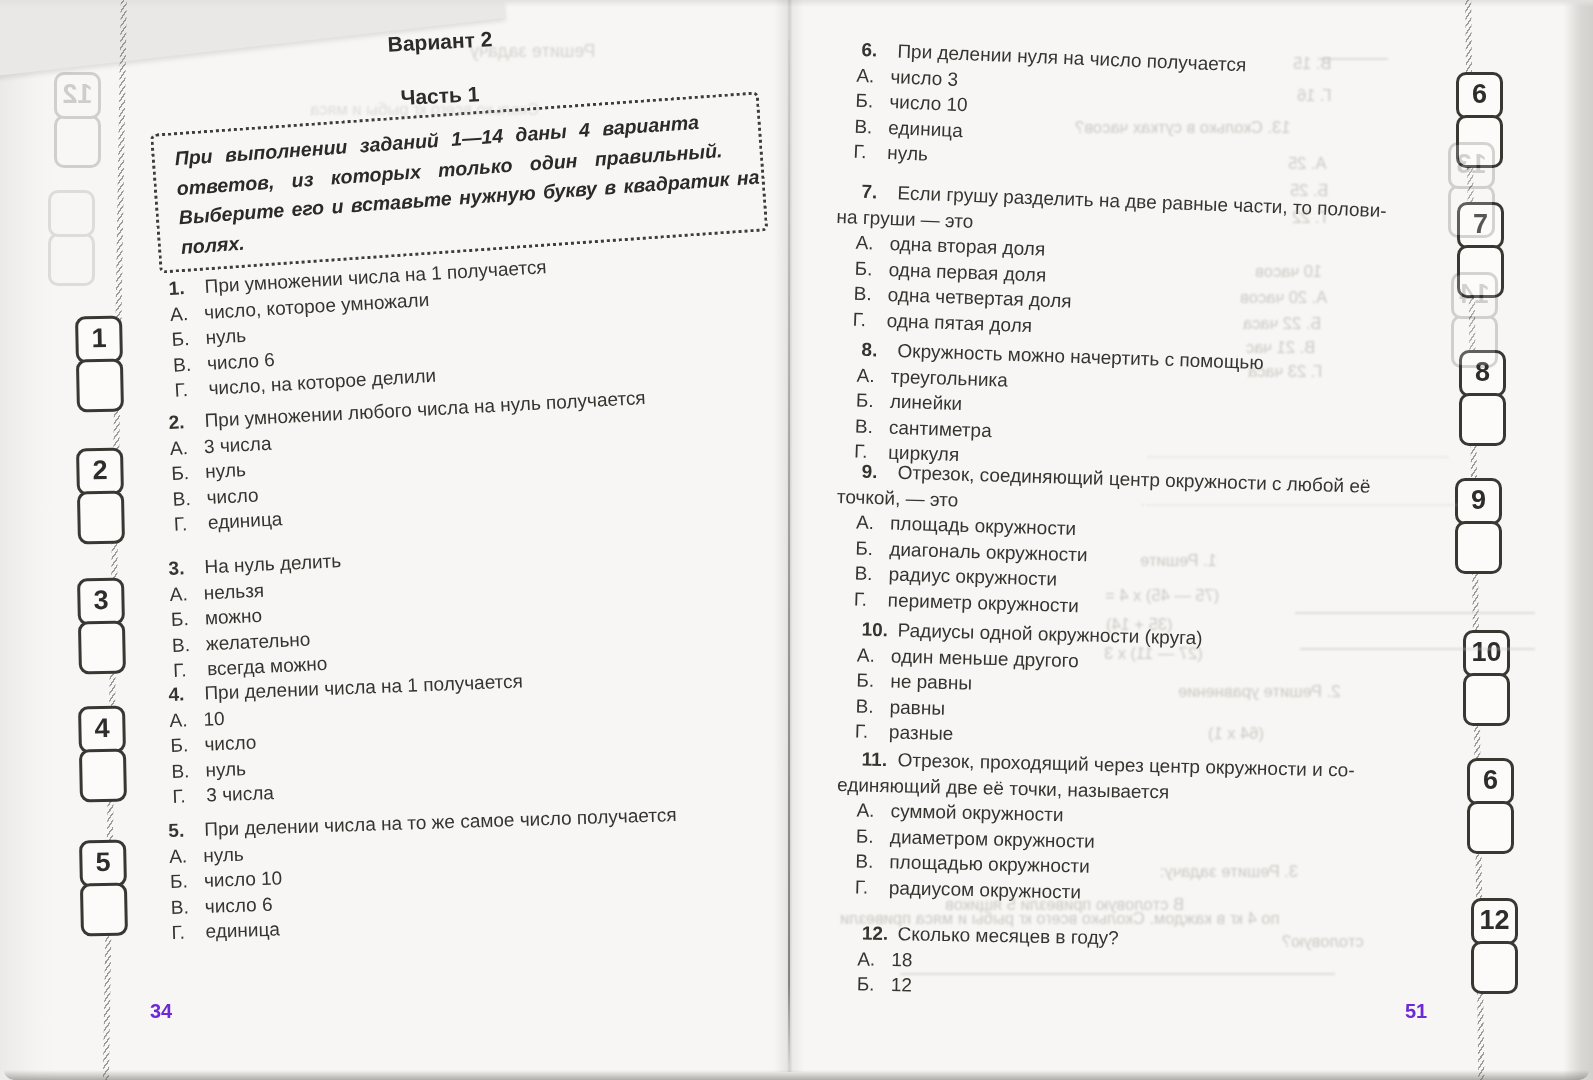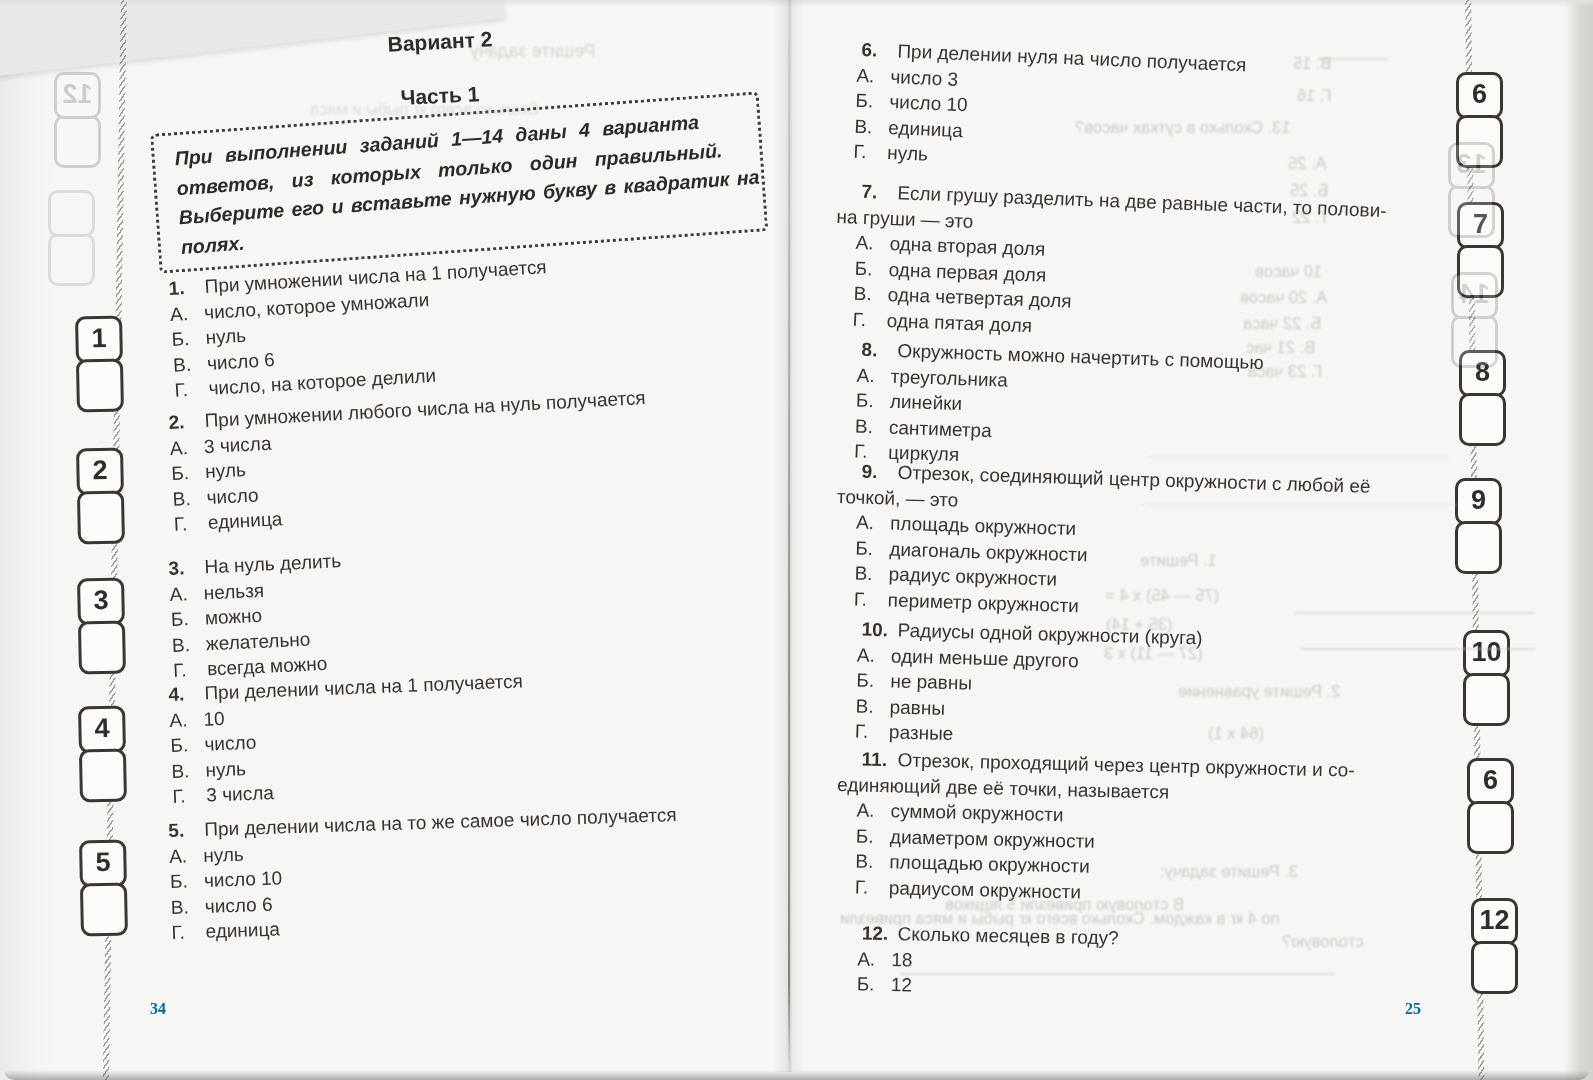--- a/index.html
+++ b/index.html
@@ -62,21 +62,21 @@
   .mbox{position:absolute;width:47px;}
   .mbox .mnum{height:41px;border:3px solid #3a3733;border-radius:10px;background:#fcfbf9;
         font-weight:700;font-size:27px;line-height:39px;text-align:center;color:#2f2d2a;}
   .mbox .mslot{height:47px;border:3px solid #3a3733;border-radius:10px;background:#fcfbf9;
         margin-top:-4px;}
   .mbox.lft{transform:rotate(-1.2deg);}
   .mbox.ghost{opacity:.20;filter:blur(.7px);}
   .mbox.ghost .mnum{transform:scaleX(-1);}
 
   
-  .pnum{position:absolute;font-weight:700;font-size:16px;color:#0369a1;font-family:Liberation Serif, serif;}
+  .pnum{position:absolute;font-weight:700;font-size:20px;color:#6d28d9;}
 
   
   .gt{position:absolute;font-size:16.5px;line-height:22px;color:#a9a49d;opacity:.55;
       filter:blur(1.1px);transform:scaleX(-1);white-space:nowrap;}
   .gt.big{font-size:18px;}
   .grule{position:absolute;height:2px;background:#c7c4bf;opacity:.5;filter:blur(1px);}
   .gdots{position:absolute;border-top:2px dotted #c6c3be;opacity:.4;filter:blur(1px);}
 </style>
 </head>
 <body>
@@ -262,21 +262,21 @@
 
   <div class="mbox ghost" style="left:1448px;top:142px;">
     <div class="mnum">13</div>
     <div class="mslot"></div>
   </div>
   <div class="mbox ghost" style="left:1451px;top:272px;">
     <div class="mnum">14</div>
     <div class="mslot"></div>
   </div>
 
-  <div class="pnum" style="left:1405px;top:1000px;">25</div>
+  <div class="pnum" style="left:1405px;top:1000px;">51</div>
 
   <div class="gt" style="left:1293px;top:52px;">В. 15</div>
   <div class="gt" style="left:1297px;top:84px;">Г. 16</div>
   <div class="gt" style="left:1075px;top:116px;">13. Сколько в сутках часов?</div>
   <div class="gt" style="left:1288px;top:152px;">А. 25</div>
   <div class="gt" style="left:1290px;top:179px;">Б. 25</div>
   <div class="gt" style="left:1292px;top:206px;">Г. 22</div>
   <div class="gt" style="left:1255px;top:260px;">10 часов</div>
   <div class="gt" style="left:1240px;top:286px;">А. 20 часов</div>
   <div class="gt" style="left:1243px;top:312px;">Б. 22 часа</div>

